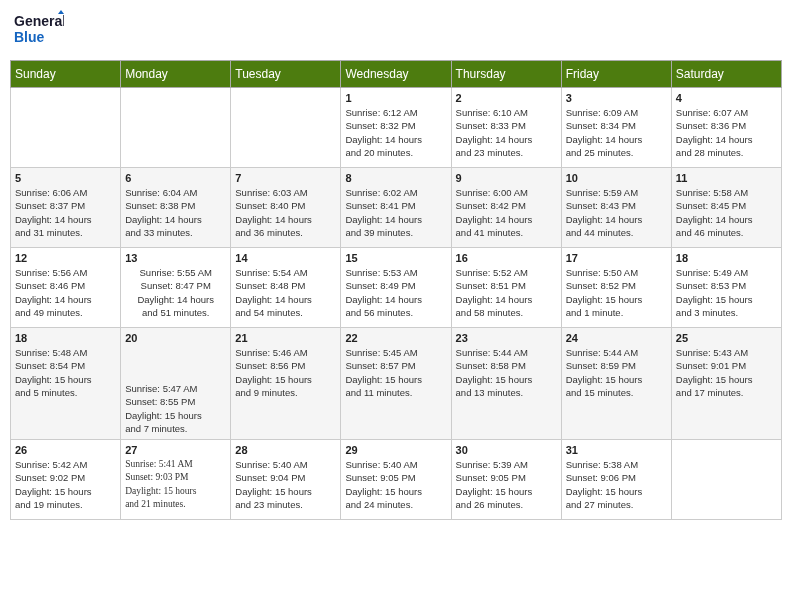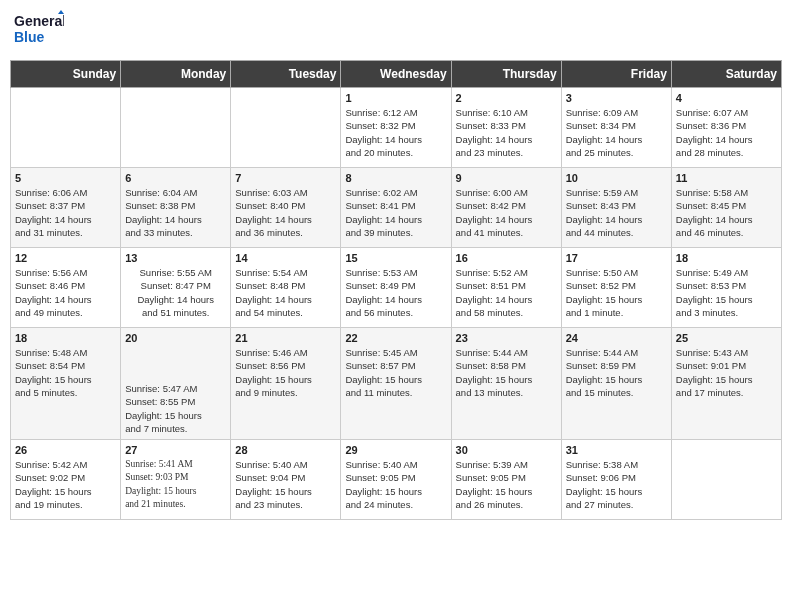--- a/index.html
+++ b/index.html
@@ -33,26 +33,26 @@
     .location {
       font-size: 14px;
       color: #333;
     }
     table {
       width: 100%;
       border-collapse: collapse;
       table-layout: fixed;
     }
     thead th {
-      background-color: #404040;
+      background-color: #4d7c0f;
       color: #fff;
       font-size: 12px;
-      font-weight: bold;
+      font-weight: normal;
       padding: 6px 4px;
-      text-align: right;
+      text-align: left;
       border: 1px solid #aaa;
     }
     tbody td {
       vertical-align: top;
       border: 1px solid #ccc;
       padding: 4px;
       font-size: 10px;
       color: #222;
       height: 80px;
       background: #fff;

